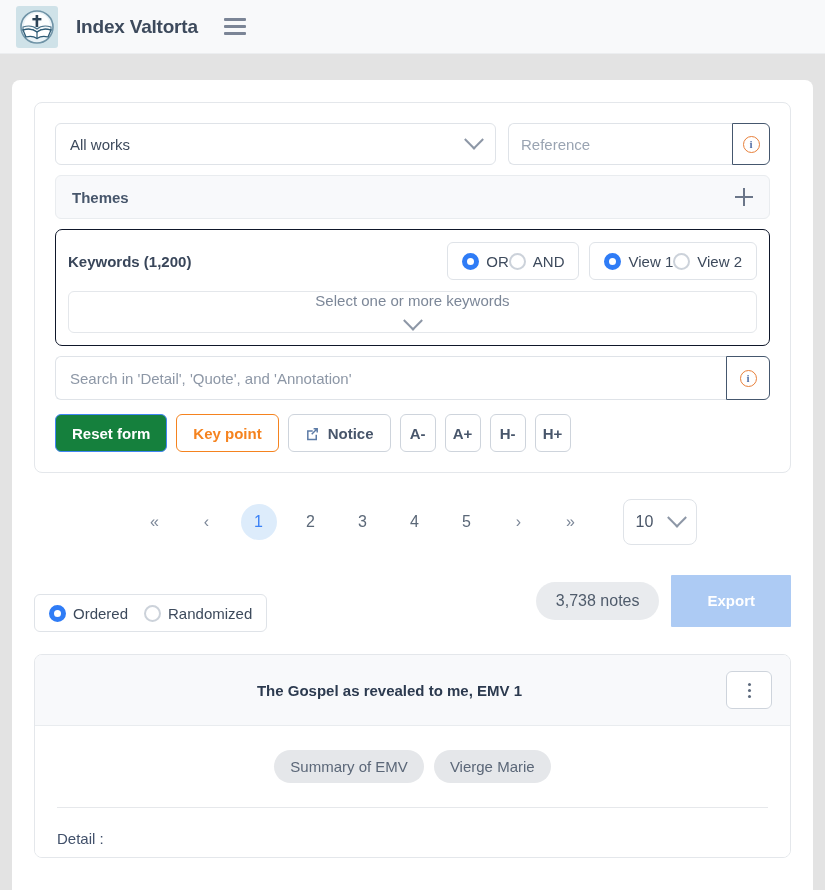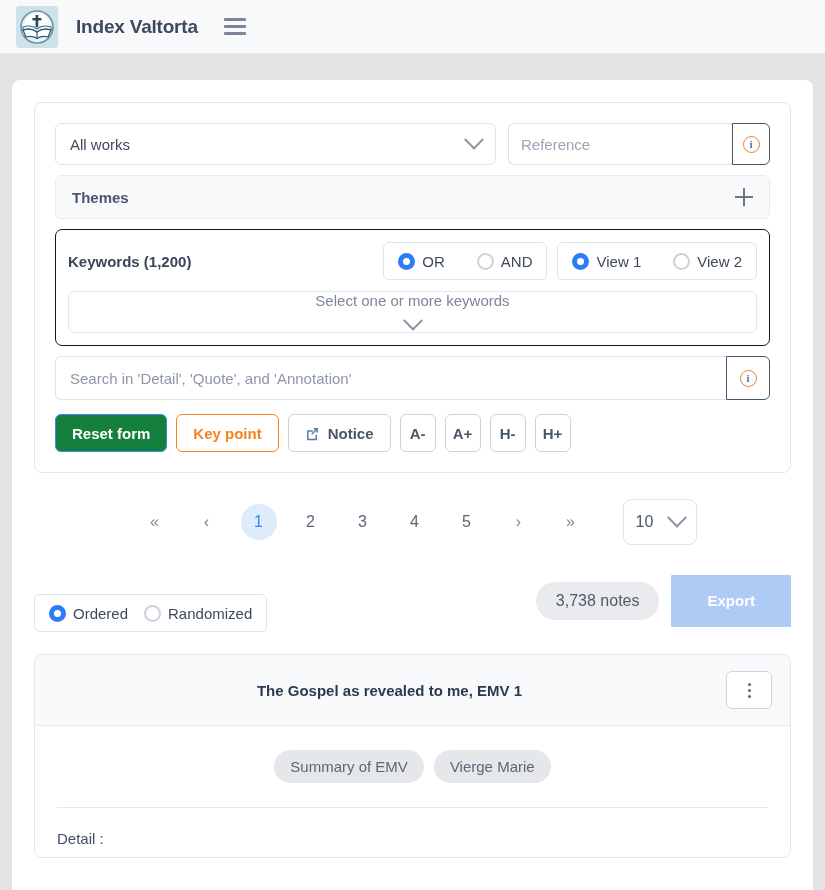--- a/index.html
+++ b/index.html
@@ -179,21 +179,21 @@
     font-size: 15px;
     color: #39465a;
   }
   .radio-group {
     border: 1px solid #dfe3e8;
     border-radius: 6px;
     height: 38px;
     display: flex;
     align-items: center;
     padding: 12px 14px;
-    gap: 32px;
+    gap: 0;
   }
   .radio-opt {
     display: flex; align-items: center; gap: 7px;
     cursor: pointer;
     font-size: 15px;
     color: #3d4a5c;
     white-space: nowrap;
   }
   .radio-dot {
     width: 17px; height: 17px;

